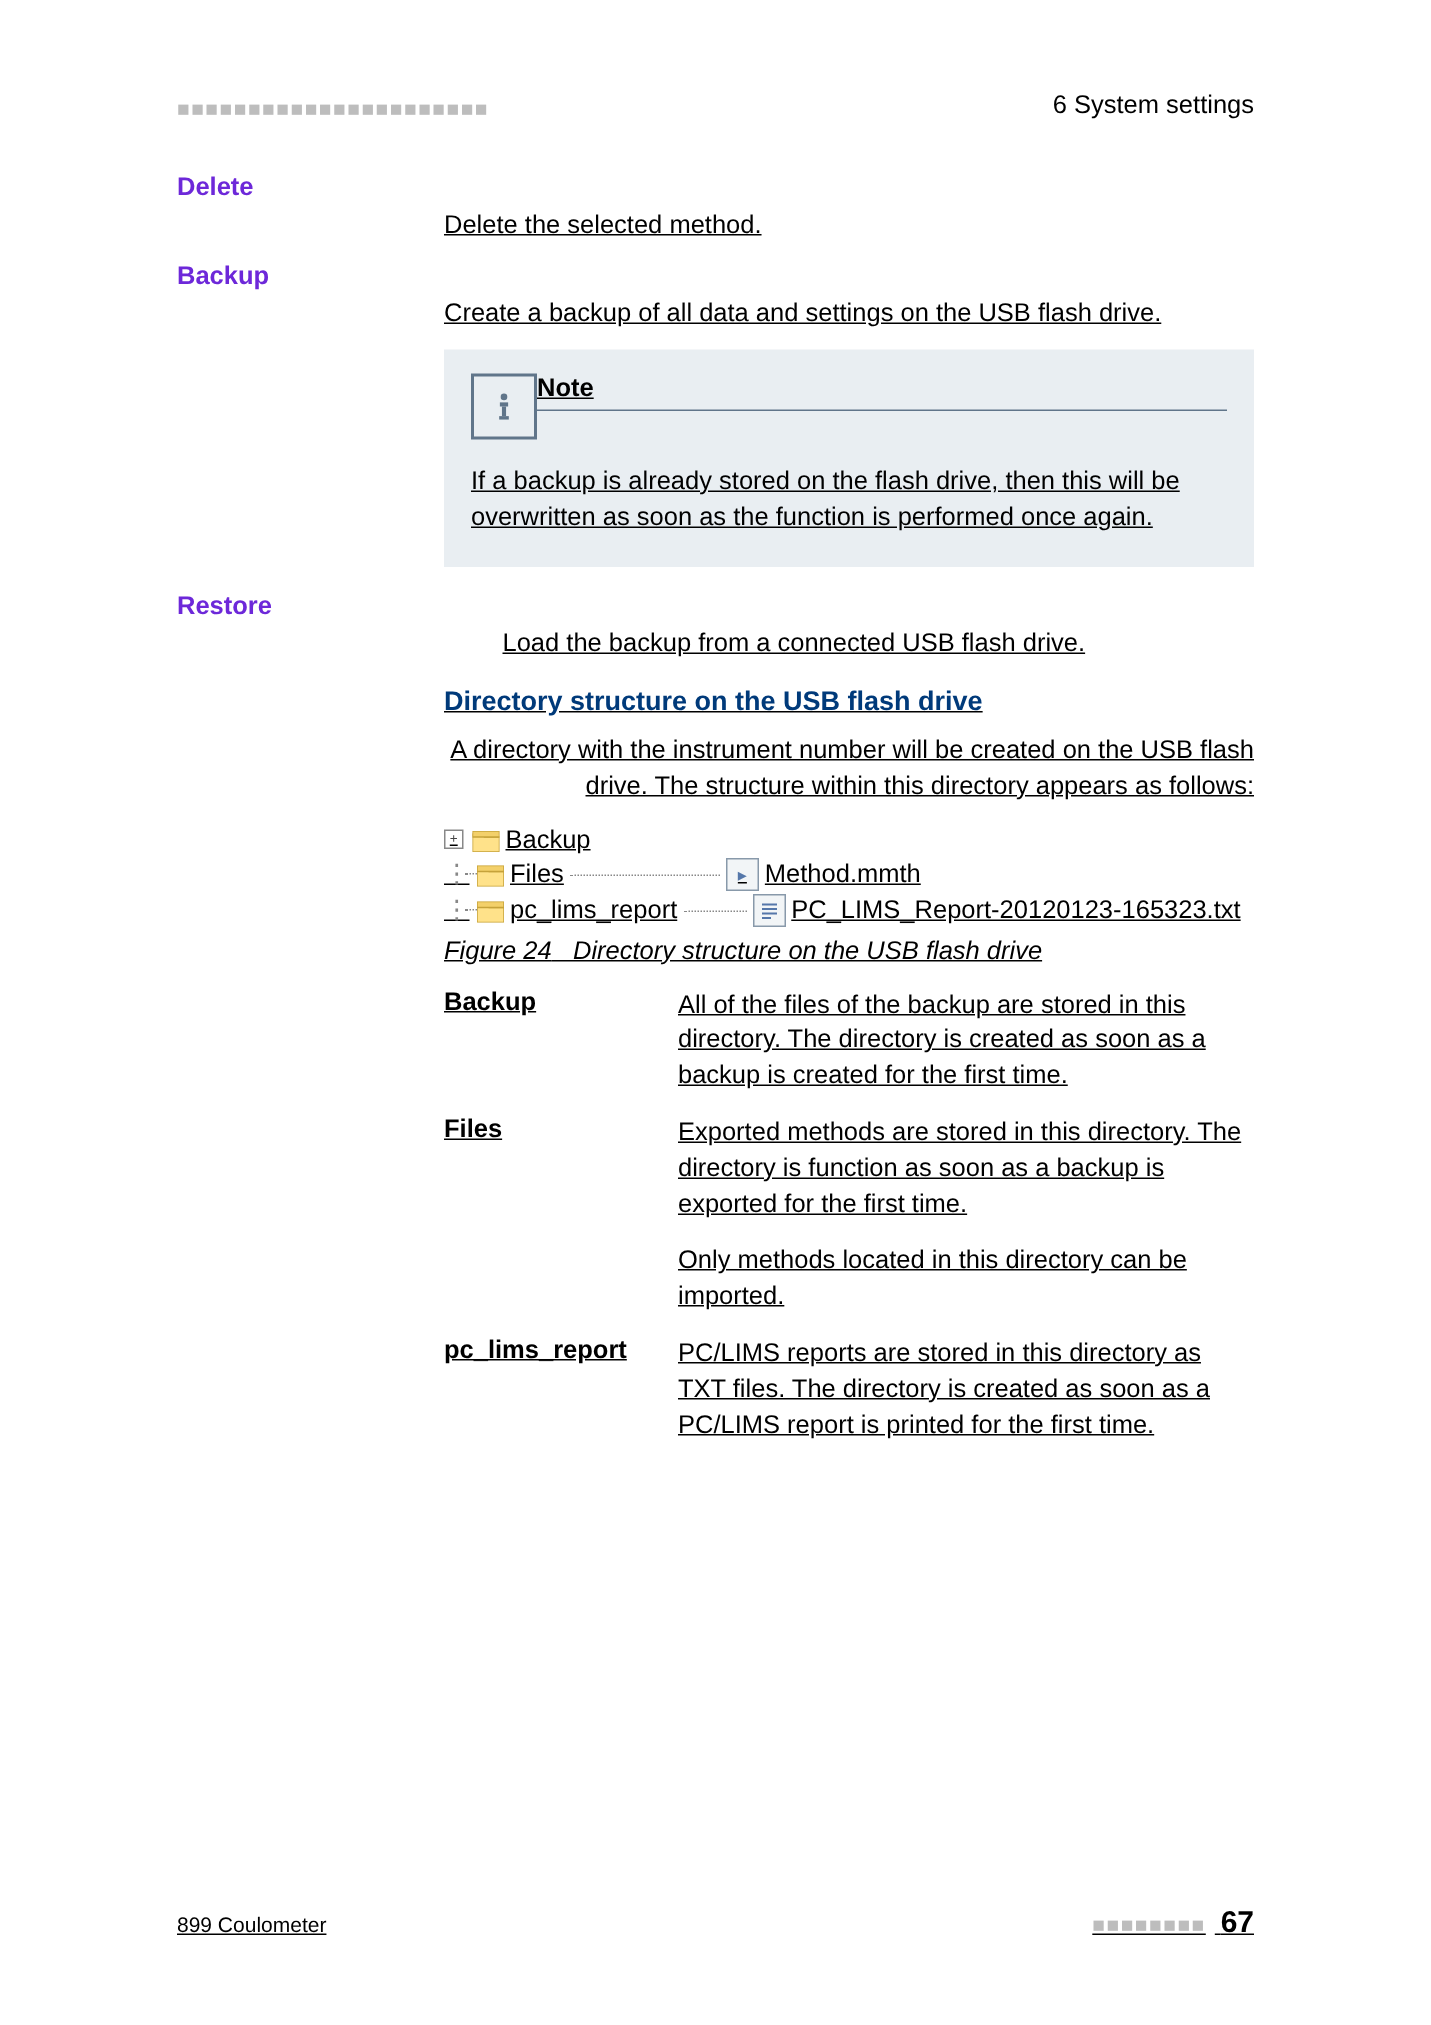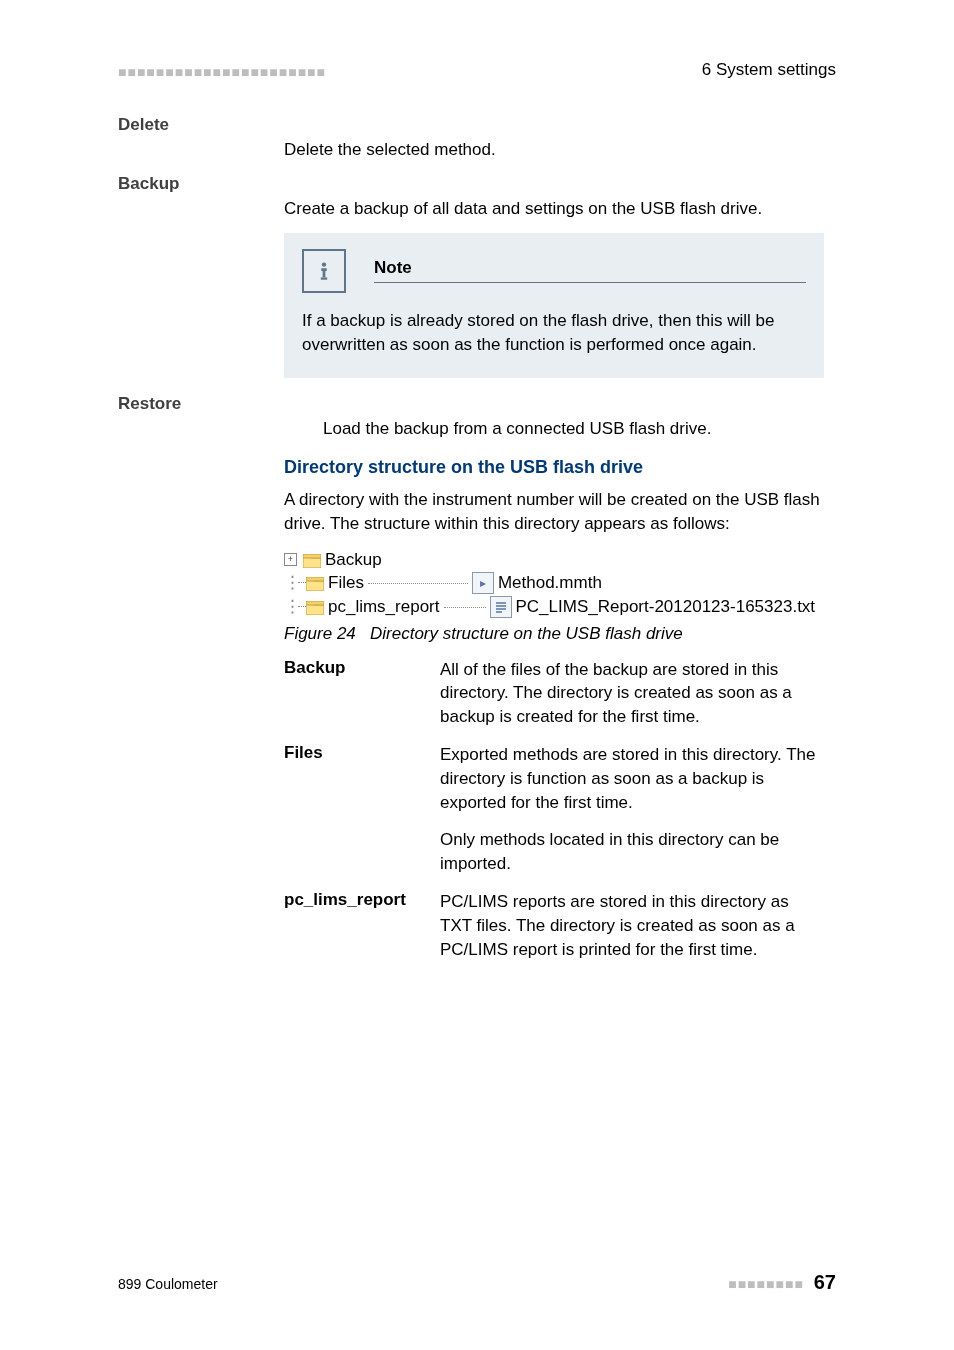--- a/index.html
+++ b/index.html
@@ -35,41 +35,42 @@
   .header-right {
     color: #000;
     font-size: 17px;
   }
   .side-col {
     position: absolute;
     left: 118px;
     width: 172px;
   }
   .side-label {
-    color: #404040;
+    color: #6d28d9;
     font-weight: 700;
     font-size: 17px;
   }
   .body-col {
     position: absolute;
-    left: 284px;
+    left: 296px;
     width: 540px;
+    text-decoration: underline;
   }
   .body-text {
     line-height: 1.4;
   }
   .note-box {
     background: #e9eef2;
     padding: 16px 18px 20px 18px;
     margin-top: 12px;
   }
   .note-head {
     display: flex;
-    align-items: center;
-    gap: 28px;
+    align-items: flex-start;
+    gap: 0;
   }
   .note-icon {
     width: 40px;
     height: 40px;
     border: 2px solid #60758a;
     display: flex;
     align-items: center;
     justify-content: center;
   }
   .note-icon svg { display: block; }
@@ -153,20 +154,21 @@
   }
   .footer {
     position: absolute;
     left: 118px;
     right: 118px;
     bottom: 56px;
     display: flex;
     justify-content: space-between;
     align-items: baseline;
     font-size: 14px;
+    text-decoration: underline;
   }
   .footer-dashes {
     color: #bdbdbd;
     letter-spacing: 1px;
     margin-right: 6px;
   }
   .footer-pagenum {
     font-weight: 700;
     font-size: 20px;
   }
@@ -215,21 +217,21 @@
 
   <div class="side-col" style="top:394px;">
     <span class="side-label">Restore</span>
   </div>
   <div class="body-col body-text" style="top:417px;margin-left:39px;">
     <span>Load the backup from a connected USB flash drive.</span>
   </div>
 
   <div class="body-col" style="top:457px;">
     <div class="section-head">Directory structure on the USB flash drive</div>
-    <div class="body-text" style="margin-top:10px;">A directory with the instrument number will be created on the USB flash drive. The structure within this directory appears as follows:</div>
+    <div class="body-text" style="margin-top:10px;text-align:right;">A directory with the instrument number will be created on the USB flash drive. The structure within this directory appears as follows:</div>
 
     <div class="figure-area">
 
       <div style="display:flex;align-items:center;gap:4px;">
         <span class="plusbox">+</span>
         <span class="folder-icon">
           <svg width="18" height="14" viewBox="0 0 18 14">
               <path d="M0 2 h6 l2 2 h10 v10 h-18 z" fill="#ffe28a" stroke="#c6a23a"></path>
               <path d="M0 0 h18 v4 h-18 z" fill="#f3d06a" stroke="#c6a23a"></path>
             </svg>

